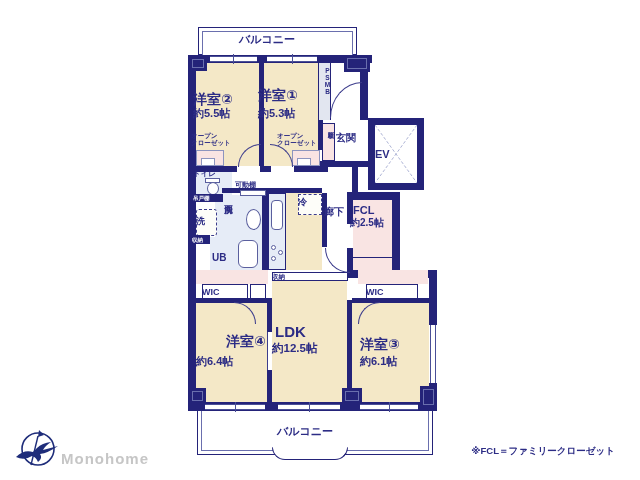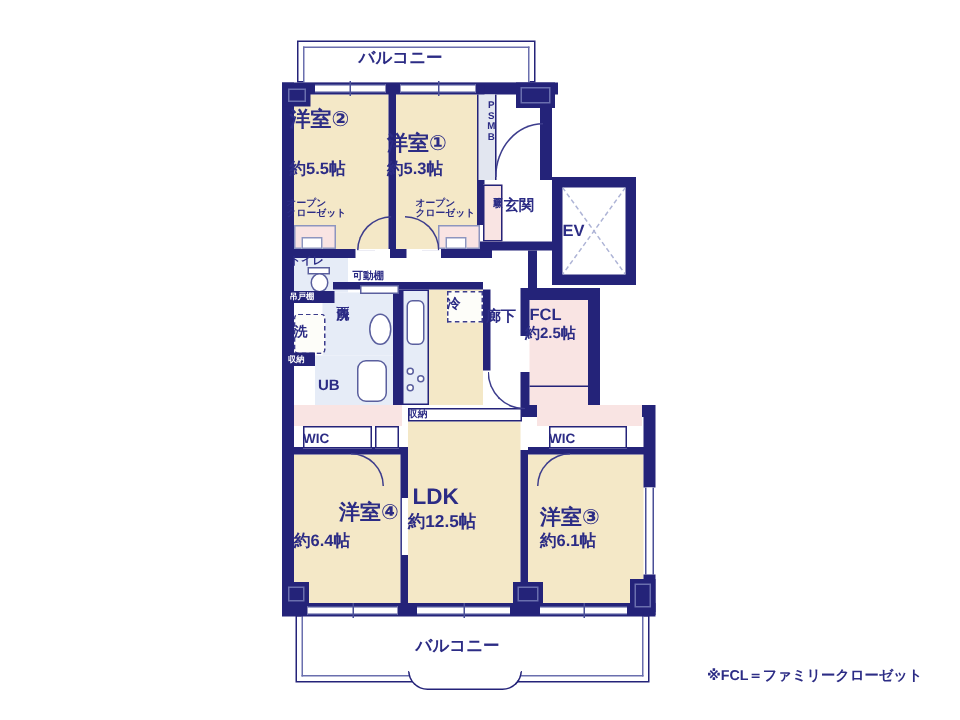--- a/index.html
+++ b/index.html
@@ -154,31 +154,40 @@
   <div class="thinbox" style="left:272px;top:272px;width:76px;height:9px;"></div>
   <div class="lbl" style="left:272px;top:273px;width:76px;font-size:6.5px;">収納</div>
 
   <div class="arc" style="left:238px;top:144px;width:23px;height:23px;border-top-width:1px;border-left-width:1px;border-radius:100% 0 0 0;"></div>
   <div class="arc" style="left:270px;top:144px;width:23px;height:23px;border-top-width:1px;border-right-width:1px;border-radius:0 100% 0 0;"></div>
   <div class="arc" style="left:330px;top:82px;width:32px;height:36px;border-top-width:1px;border-left-width:1px;border-radius:100% 0 0 0;"></div>
   <div class="arc" style="left:325px;top:248px;width:25px;height:25px;border-bottom-width:1px;border-left-width:1px;border-radius:0 0 0 100%;"></div>
   <div class="arc" style="left:234px;top:302px;width:22px;height:22px;border-top-width:1px;border-right-width:1px;border-radius:0 100% 0 0;"></div>
   <div class="arc" style="left:358px;top:302px;width:22px;height:22px;border-top-width:1px;border-left-width:1px;border-radius:100% 0 0 0;"></div>
 
-  <div class="lbl" style="left:193px;top:72px;width:70px;font-size:14px;">洋室②</div>
+  <div class="lbl" style="left:193px;top:92px;width:70px;font-size:14px;">洋室②</div>
   <div class="lbl" style="left:193px;top:107px;width:70px;font-size:11px;">約5.5帖</div>
   <div class="lbl" style="left:258px;top:88px;width:64px;font-size:14px;">洋室①</div>
   <div class="lbl" style="left:258px;top:107px;width:64px;font-size:11px;">約5.3帖</div>
   <div class="lbl" style="left:353px;top:204px;width:39px;font-size:11px;">FCL</div>
   <div class="lbl" style="left:350px;top:217px;width:45px;font-size:10px;">約2.5帖</div>
   <div class="lbl" style="left:196px;top:334px;width:48px;font-size:14px;padding-left:30px;">洋室④</div>
   <div class="lbl" style="left:196px;top:355px;width:70px;font-size:11px;">約6.4帖</div>
   <div class="lbl" style="left:275px;top:324px;width:70px;font-size:15px;">LDK</div>
   <div class="lbl" style="left:272px;top:342px;width:76px;font-size:11.5px;">約12.5帖</div>
   <div class="lbl" style="left:360px;top:337px;width:72px;font-size:14px;">洋室③</div>
   <div class="lbl" style="left:360px;top:355px;width:72px;font-size:11px;">約6.1帖</div>
 
   <div class="lbl" style="left:423px;top:433px;width:192px;text-align:right;font-size:9.5px;line-height:15px;">
     <span style="display:block;margin-top:10px;">※FCL＝ファミリークローゼット</span>
   </div>
 
+  <div class="abs" style="left:14px;top:424px;width:160px;height:50px;">
+    <svg width="48" height="48" viewBox="0 0 48 48" style="position:absolute;left:0;top:0;">
+      <circle cx="24" cy="25" r="16" fill="none" stroke="#1f2d7a" stroke-width="1.6"></circle>
+      <path d="M25 6 L30 11 L24 13 Z" fill="#1f2d7a"></path>
+      <line x1="24" y1="12" x2="17" y2="41" stroke="#1f2d7a" stroke-width="1.4"></line>
+      <path d="M2 33 Q10 25 19 28 L23 24 Q28 19 37 18 Q31 22 29 26 L44 22 Q34 29 26 30 Q29 34 24 38 Q22 33 18 32 Q10 37 2 33 Z" fill="#1f2d7a"></path>
+    </svg>
+    <span style="position:absolute;left:47px;top:26px;font-size:15px;color:#c6c6c6;letter-spacing:1px;font-weight:bold;">Monohome</span>
+  </div>
 
 </div>
 
 </body></html>

